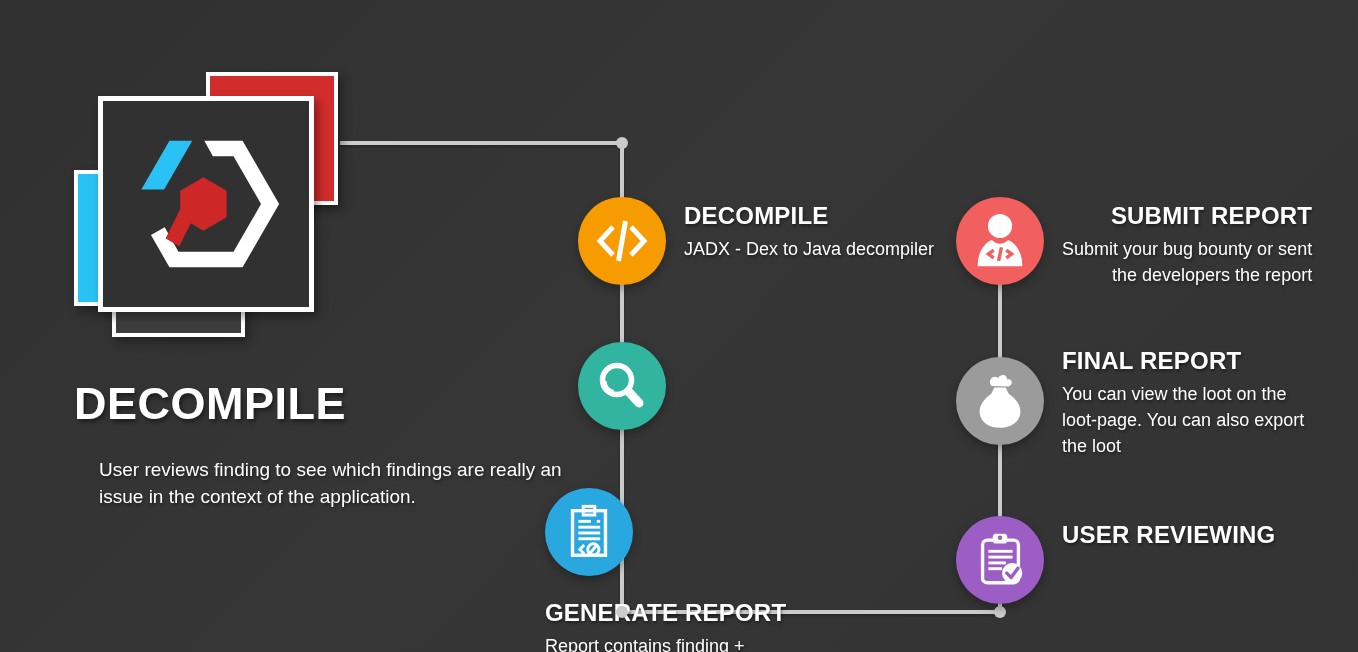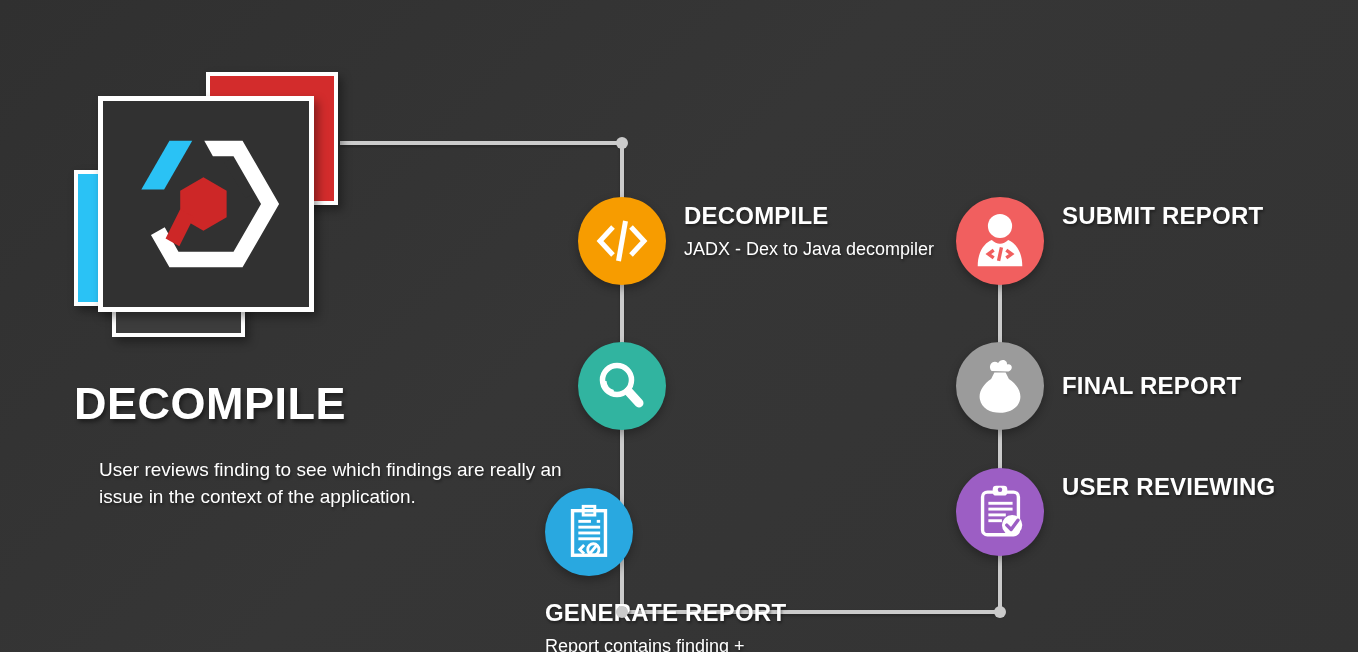--- a/index.html
+++ b/index.html
@@ -121,36 +121,41 @@
         <path d="M9 58 C9 41 17.5 33.5 23.5 31 C28.5 36 35.5 36 40.5 31 C46.5 33.5 55 41 55 58 Z" fill="#ffffff"></path>
         <g fill="none" stroke-width="3.5" class="accent-stroke-group">
           <path class="accent-stroke" d="M25.5 41.5 L20 45.5 L25.5 49.5" stroke="#f15f5f"></path>
           <path class="accent-stroke" d="M38.5 41.5 L44 45.5 L38.5 49.5" stroke="#f15f5f"></path>
           <path class="accent-stroke" d="M33.5 38.5 L30.5 52.5" stroke="#f15f5f"></path>
         </g>
       </svg>
     </div>
     <div class="step-text">
       <h2 class="step-title">SUBMIT REPORT</h2>
+      <p class="step-desc">Submit your bug bounty or sent
+the developers the report</p>
     </div>
   </div>
 
   <div class="step" style="left:956px;top:342px;align-items:center;">
     <div class="circle" style="background: rgb(155, 155, 155);">
       <svg width="60" height="60" viewBox="0 0 64 64">
         <path d="M23 16 C18 10 25 3 30 7.5 C32.5 2.5 40 3.5 39.5 9 C45.5 7.5 46.5 15 41 16.5 Z" fill="#ffffff"></path>
         <path d="M26 17.5 L38 17.5 L41.5 24.5 C50 30 55 38.5 53.5 46 C51.5 55.5 42.5 60.5 32 60.5 C21.5 60.5 12.5 55.5 10.5 46 C9 38.5 14 30 22.5 24.5 Z" fill="#ffffff"></path>
       </svg>
     </div>
     <div class="step-text">
       <h2 class="step-title">FINAL REPORT</h2>
+      <p class="step-desc">You can view the loot on the
+loot-page. You can also export
+the loot</p>
     </div>
   </div>
 
-  <div class="step" style="left:956px;top:468px;">
+  <div class="step" style="left:956px;top:516px;">
     <div class="circle" style="background: rgb(156, 94, 196);">
       <svg width="62" height="62" viewBox="0 0 64 64">
         <rect x="14" y="11.5" width="37" height="44" rx="5" fill="none" stroke="#ffffff" stroke-width="3.5"></rect>
         <rect x="24.5" y="5" width="15" height="10" rx="3.5" fill="#ffffff"></rect>
         <circle cx="32" cy="9" r="2.3" class="accent-fill" fill="#9c5ec4"></circle>
         <g fill="none" stroke="#ffffff" stroke-width="3">
           <path d="M20 23 H45"></path>
           <path d="M20 29 H45"></path>
           <path d="M20 35 H38"></path>
           <path d="M20 41 H34"></path>

